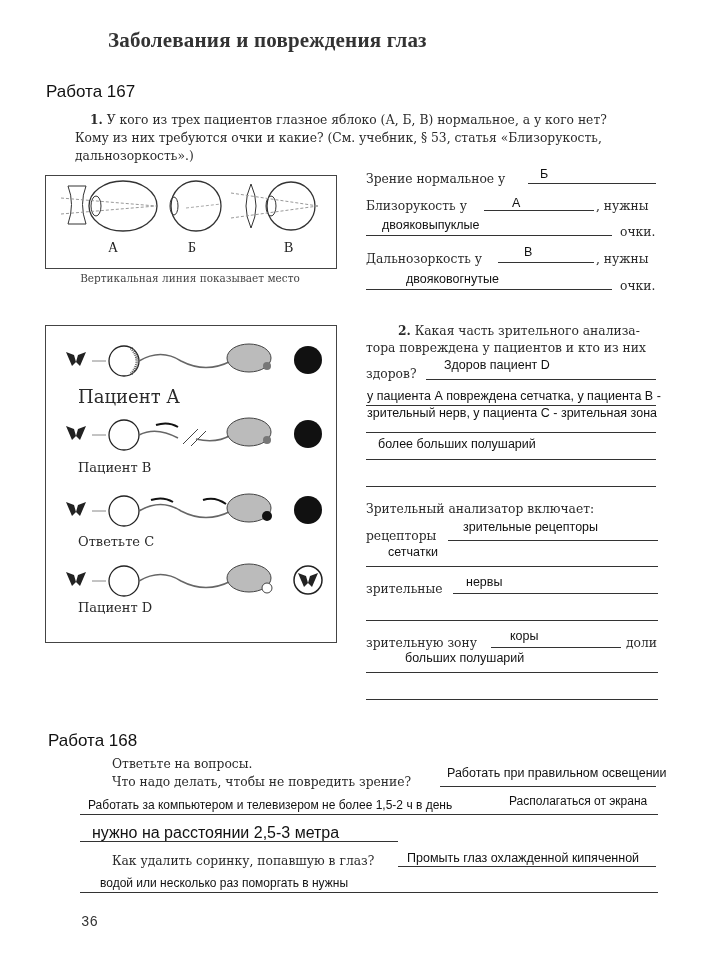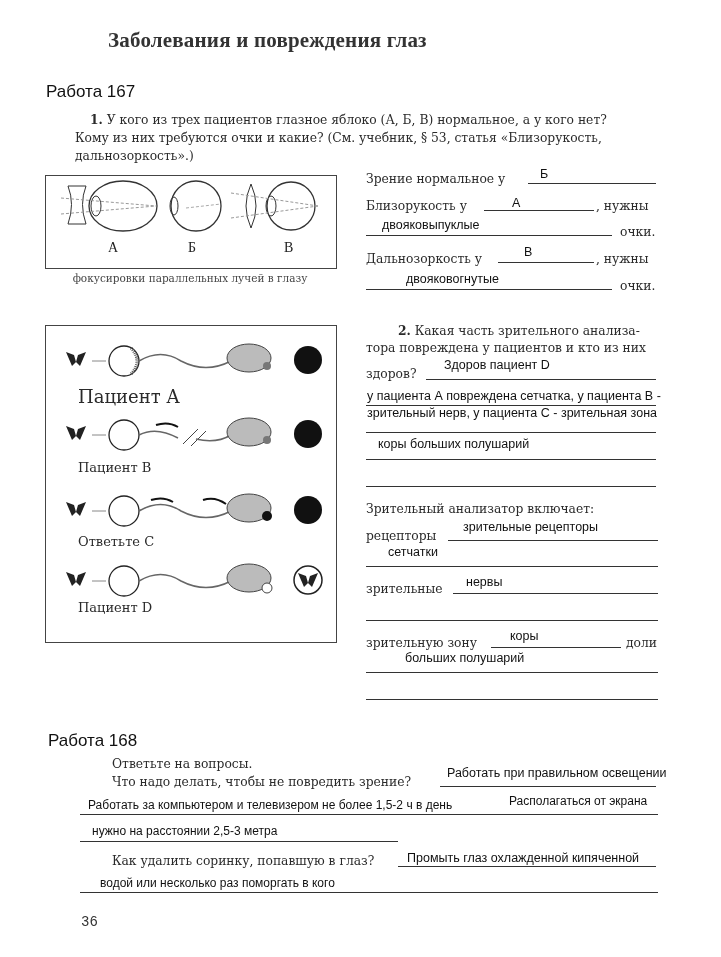--- a/index.html
+++ b/index.html
@@ -52,21 +52,21 @@
       <ellipse cx="225" cy="30" rx="5" ry="10"></ellipse>
       <line x1="185" y1="17" x2="272" y2="30" stroke="#999" stroke-dasharray="3 2"></line>
       <line x1="185" y1="42" x2="272" y2="30" stroke="#999" stroke-dasharray="3 2"></line>
     </g>
   </svg>
   <div class="abs lbl" style="left:62px;top:64px;">А</div>
   <div class="abs lbl" style="left:142px;top:64px;">Б</div>
   <div class="abs lbl" style="left:238px;top:64px;">В</div>
 </div>
 <div class="abs serif caption" style="left:45px;top:270px;width:290px;">
-  <div>фокусировки параллельных лучей в глазу</div>
+  <div>Вертикальная линия показывает место</div>
 </div>
 
 <div class="abs serif q" style="left:366px;top:170px;">Зрение нормальное у</div>
 <div class="line" style="left:528px;top:183px;width:128px;"></div>
 <div class="abs hand" style="left:540px;top:167px;">Б</div>
 
 <div class="abs serif q" style="left:366px;top:197px;">Близорукость у</div>
 <div class="line" style="left:484px;top:210px;width:110px;"></div>
 <div class="abs hand" style="left:512px;top:196px;">А</div>
 <div class="abs serif q" style="left:596px;top:197px;">, нужны</div>
@@ -149,21 +149,21 @@
 <div class="abs serif q" style="left:398px;top:321px;"><b>2.</b> <span>Какая часть зрительного анализа-</span></div>
 <div class="abs serif q" style="left:366px;top:339px;">тора повреждена у пациентов и кто из них</div>
 <div class="abs serif q" style="left:366px;top:365px;">здоров?</div>
 <div class="line" style="left:426px;top:379px;width:230px;"></div>
 <div class="abs hand" style="left:444px;top:358px;">Здоров пациент D</div>
 
 <div class="line" style="left:366px;top:405px;width:290px;"></div>
 <div class="abs hand" style="left:367px;top:389px;">у пациента А повреждена сетчатка, у пациента В -</div>
 <div class="abs hand" style="left:367px;top:406px;">зрительный нерв, у пациента С - зрительная зона</div>
 <div class="line" style="left:366px;top:432px;width:290px;"></div>
-<div class="abs hand" style="left:378px;top:437px;">коры больших полушарий</div>
+<div class="abs hand" style="left:378px;top:437px;">более больших полушарий</div>
 <div class="line" style="left:366px;top:459px;width:290px;"></div>
 <div class="line" style="left:366px;top:486px;width:290px;"></div>
 
 <div class="abs serif q" style="left:366px;top:500px;">Зрительный анализатор включает:</div>
 <div class="abs serif q" style="left:366px;top:527px;">рецепторы</div>
 <div class="line" style="left:448px;top:540px;width:210px;"></div>
 <div class="abs hand" style="left:463px;top:520px;">зрительные рецепторы</div>
 <div class="abs hand" style="left:388px;top:545px;">сетчатки</div>
 <div class="line" style="left:366px;top:566px;width:292px;"></div>
 
@@ -181,22 +181,22 @@
 <div class="line" style="left:366px;top:699px;width:292px;"></div>
 
 <div class="abs h-work" style="left:48px;top:731px;">Работа 168</div>
 <div class="abs serif q" style="left:112px;top:755px;">Ответьте на вопросы.</div>
 <div class="abs serif q" style="left:112px;top:773px;">Что надо делать, чтобы не повредить зрение?</div>
 <div class="line" style="left:440px;top:786px;width:216px;"></div>
 <div class="abs hand" style="left:447px;top:766px;">Работать при правильном освещении</div>
 <div class="abs hand" style="left:88px;top:798px;font-size:12px;">Работать за компьютером и телевизером не более 1,5-2 ч в день</div>
 <div class="abs hand" style="left:509px;top:794px;font-size:12px;">Располагаться от экрана</div>
 <div class="line" style="left:80px;top:814px;width:578px;"></div>
-<div class="abs hand" style="left:92px;top:824px;font-size:12px;">нужно на расстоянии 2,5-3 метра</div>
+<div class="abs hand" style="left:92px;top:824px;font-size:16px;">нужно на расстоянии 2,5-3 метра</div>
 <div class="line" style="left:80px;top:841px;width:318px;"></div>
 
 <div class="abs serif q" style="left:112px;top:852px;">Как удалить соринку, попавшую в глаз?</div>
 <div class="line" style="left:398px;top:866px;width:258px;"></div>
 <div class="abs hand" style="left:407px;top:851px;">Промыть глаз охлажденной кипяченной</div>
-<div class="abs hand" style="left:100px;top:876px;font-size:12px;">водой или  несколько раз поморгать в кого</div>
+<div class="abs hand" style="left:100px;top:876px;font-size:12px;">водой или  несколько раз поморгать в нужны</div>
 <div class="line" style="left:80px;top:892px;width:578px;"></div>
 
 <div class="abs" style="left:81px;top:914px;font-family:Liberation Mono, monospace;font-size:14px;color:#333;">36</div>
 
 </body></html>

